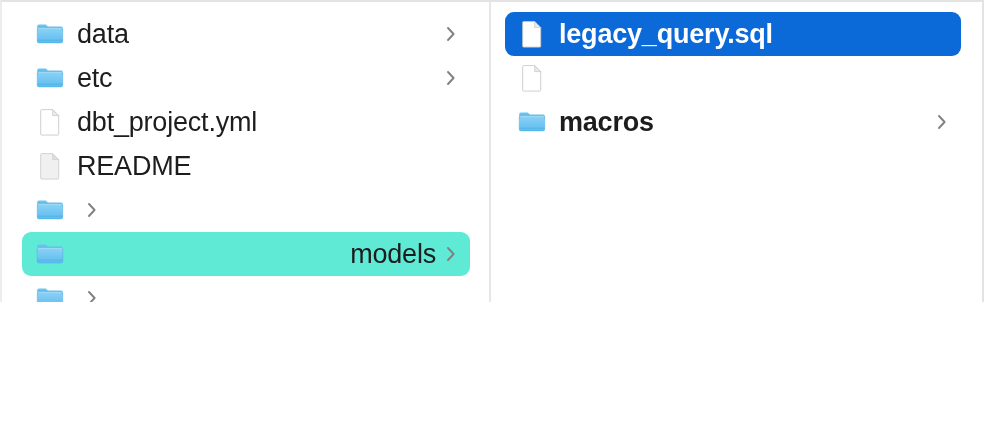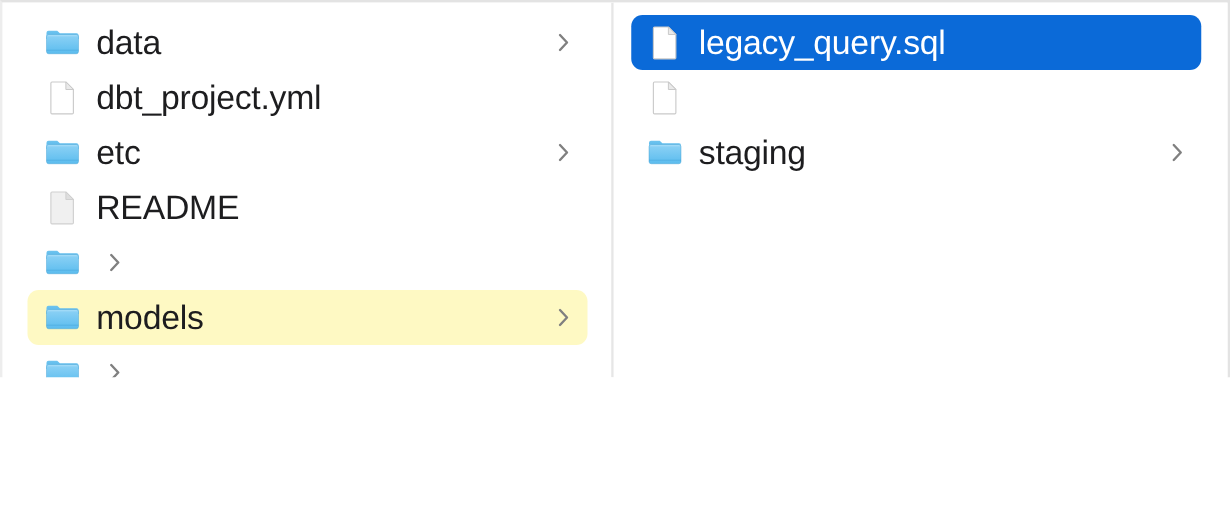--- a/index.html
+++ b/index.html
@@ -32,20 +32,21 @@
     background: #ffffff;
     padding-top: 10px;
     flex: 0 0 auto;
   }
   .column-left {
     width: 489px;
     border-right: 2px solid #e6e6e6;
   }
   .column-right {
     width: 493px;
+    font-weight: bold;
   }
 
   .row {
     position: relative;
     display: flex;
     align-items: center;
     height: 44px;
     box-sizing: border-box;
     border-radius: 9px;
   }
@@ -54,21 +55,22 @@
     padding-left: 13px;
     padding-right: 12px;
   }
   .column-right .row {
     margin: 0 23px 0 14px;
     padding-left: 12px;
     padding-right: 12px;
   }
 
   .row.selected-gray {
-    background: #fef9c3;
+    background: #5eead4;
+    text-align: right;
   }
   .row.selected-blue {
     background: #0b6ad8;
   }
 
   
   .icon {
     flex: 0 0 auto;
     width: 30px;
     height: 30px;
@@ -129,54 +131,54 @@
         <span class="label">data</span>
         <span class="chevron">
   <svg width="14" height="20" viewBox="0 0 14 20" xmlns="http://www.w3.org/2000/svg">
     <path d="M4 4 L9.6 10 L4 16" fill="none" stroke="#808080" stroke-width="1.9" stroke-linecap="round" stroke-linejoin="round"></path>
   </svg>
         </span>
       </div>
       <div class="row">
         <span class="icon">
   <svg viewBox="0 0 30 30" xmlns="http://www.w3.org/2000/svg">
+    <defs>
+      <linearGradient id="fbodyG" x1="0" y1="0" x2="0" y2="1">
+        <stop offset="0" stop-color="#8ed2f5"></stop>
+        <stop offset="0.5" stop-color="#74c7f2"></stop>
+        <stop offset="1" stop-color="#5bbcee"></stop>
+      </linearGradient>
+      <linearGradient id="ftabG" x1="0" y1="0" x2="0" y2="1">
+        <stop offset="0" stop-color="#6fc4ef"></stop>
+        <stop offset="1" stop-color="#4fb3e9"></stop>
+      </linearGradient>
+    </defs>
+    <path d="M2.2 7.2 a1.6 1.6 0 0 1 1.6 -1.6 h7.0 l2.1 2.0 h13.3 a1.6 1.6 0 0 1 1.6 1.6 v3.0 H2.2 Z" fill="url(#ftabG)"></path>
+    <rect x="2.2" y="8.6" width="25.6" height="15.4" rx="1.8" fill="url(#fbodyG)"></rect>
+    <rect x="2.2" y="8.6" width="25.6" height="1.5" fill="#a5dcf7" opacity="0.8"></rect>
+    <rect x="2.2" y="20.6" width="25.6" height="1.2" fill="#4aa9dd" opacity="0.45"></rect>
+    <rect x="2.2" y="8.6" width="25.6" height="15.4" rx="1.8" fill="none" stroke="#3f9fd4" stroke-opacity="0.5" stroke-width="0.7"></rect>
+  </svg>
+        </span>
+        <span class="label">etc</span>
+        <span class="chevron">
+  <svg width="14" height="20" viewBox="0 0 14 20" xmlns="http://www.w3.org/2000/svg">
+    <path d="M4 4 L9.6 10 L4 16" fill="none" stroke="#808080" stroke-width="1.9" stroke-linecap="round" stroke-linejoin="round"></path>
+  </svg>
+        </span>
+      </div>
+      <div class="row">
+        <span class="icon">
+  <svg viewBox="0 0 30 30" xmlns="http://www.w3.org/2000/svg">
     <path d="M6.6 2.6 h11.1 l6.0 6.0 v18.6 a0.9 0.9 0 0 1 -0.9 0.9 H6.6 a0.9 0.9 0 0 1 -0.9 -0.9 V3.5 a0.9 0.9 0 0 1 0.9 -0.9 Z" fill="#ffffff" stroke="#c9c9c9" stroke-width="0.9" stroke-linejoin="round"></path>
     <path d="M17.7 2.6 l6.0 6.0 h-6.0 Z" fill="#eaeaea" stroke="#c9c9c9" stroke-width="0.8" stroke-linejoin="round"></path>
   </svg>
         </span>
         <span class="label">dbt_project.yml</span>
         <span class="chevron hidden">
-  <svg width="14" height="20" viewBox="0 0 14 20" xmlns="http://www.w3.org/2000/svg">
-    <path d="M4 4 L9.6 10 L4 16" fill="none" stroke="#808080" stroke-width="1.9" stroke-linecap="round" stroke-linejoin="round"></path>
-  </svg>
-        </span>
-      </div>
-      <div class="row">
-        <span class="icon">
-  <svg viewBox="0 0 30 30" xmlns="http://www.w3.org/2000/svg">
-    <defs>
-      <linearGradient id="fbodyG" x1="0" y1="0" x2="0" y2="1">
-        <stop offset="0" stop-color="#8ed2f5"></stop>
-        <stop offset="0.5" stop-color="#74c7f2"></stop>
-        <stop offset="1" stop-color="#5bbcee"></stop>
-      </linearGradient>
-      <linearGradient id="ftabG" x1="0" y1="0" x2="0" y2="1">
-        <stop offset="0" stop-color="#6fc4ef"></stop>
-        <stop offset="1" stop-color="#4fb3e9"></stop>
-      </linearGradient>
-    </defs>
-    <path d="M2.2 7.2 a1.6 1.6 0 0 1 1.6 -1.6 h7.0 l2.1 2.0 h13.3 a1.6 1.6 0 0 1 1.6 1.6 v3.0 H2.2 Z" fill="url(#ftabG)"></path>
-    <rect x="2.2" y="8.6" width="25.6" height="15.4" rx="1.8" fill="url(#fbodyG)"></rect>
-    <rect x="2.2" y="8.6" width="25.6" height="1.5" fill="#a5dcf7" opacity="0.8"></rect>
-    <rect x="2.2" y="20.6" width="25.6" height="1.2" fill="#4aa9dd" opacity="0.45"></rect>
-    <rect x="2.2" y="8.6" width="25.6" height="15.4" rx="1.8" fill="none" stroke="#3f9fd4" stroke-opacity="0.5" stroke-width="0.7"></rect>
-  </svg>
-        </span>
-        <span class="label">etc</span>
-        <span class="chevron">
   <svg width="14" height="20" viewBox="0 0 14 20" xmlns="http://www.w3.org/2000/svg">
     <path d="M4 4 L9.6 10 L4 16" fill="none" stroke="#808080" stroke-width="1.9" stroke-linecap="round" stroke-linejoin="round"></path>
   </svg>
         </span>
       </div>
       <div class="row">
         <span class="icon">
   <svg viewBox="0 0 30 30" xmlns="http://www.w3.org/2000/svg">
     <path d="M6.6 2.6 h11.1 l6.0 6.0 v18.6 a0.9 0.9 0 0 1 -0.9 0.9 H6.6 a0.9 0.9 0 0 1 -0.9 -0.9 V3.5 a0.9 0.9 0 0 1 0.9 -0.9 Z" fill="#f0f0f0" stroke="#cfcfcf" stroke-width="0.9" stroke-linejoin="round"></path>
     <path d="M17.7 2.6 l6.0 6.0 h-6.0 Z" fill="#dedede" stroke="#cfcfcf" stroke-width="0.8" stroke-linejoin="round"></path>
@@ -341,21 +343,21 @@
         <stop offset="1" stop-color="#4fb3e9"></stop>
       </linearGradient>
     </defs>
     <path d="M2.2 7.2 a1.6 1.6 0 0 1 1.6 -1.6 h7.0 l2.1 2.0 h13.3 a1.6 1.6 0 0 1 1.6 1.6 v3.0 H2.2 Z" fill="url(#ftabG)"></path>
     <rect x="2.2" y="8.6" width="25.6" height="15.4" rx="1.8" fill="url(#fbodyG)"></rect>
     <rect x="2.2" y="8.6" width="25.6" height="1.5" fill="#a5dcf7" opacity="0.8"></rect>
     <rect x="2.2" y="20.6" width="25.6" height="1.2" fill="#4aa9dd" opacity="0.45"></rect>
     <rect x="2.2" y="8.6" width="25.6" height="15.4" rx="1.8" fill="none" stroke="#3f9fd4" stroke-opacity="0.5" stroke-width="0.7"></rect>
   </svg>
         </span>
-        <span class="label">staging</span>
+        <span class="label">macros</span>
         <span class="chevron">
   <svg width="14" height="20" viewBox="0 0 14 20" xmlns="http://www.w3.org/2000/svg">
     <path d="M4 4 L9.6 10 L4 16" fill="none" stroke="#808080" stroke-width="1.9" stroke-linecap="round" stroke-linejoin="round"></path>
   </svg>
         </span>
       </div>
     </div>
 </div>
 
 </body></html>

